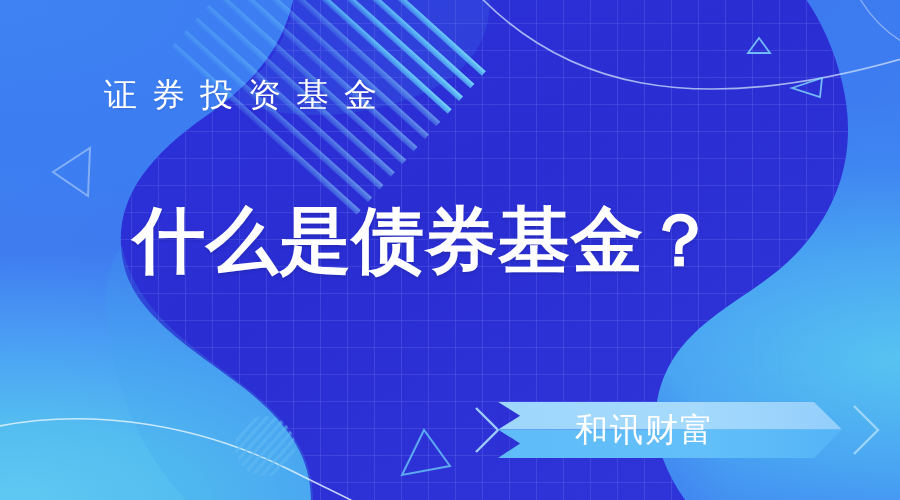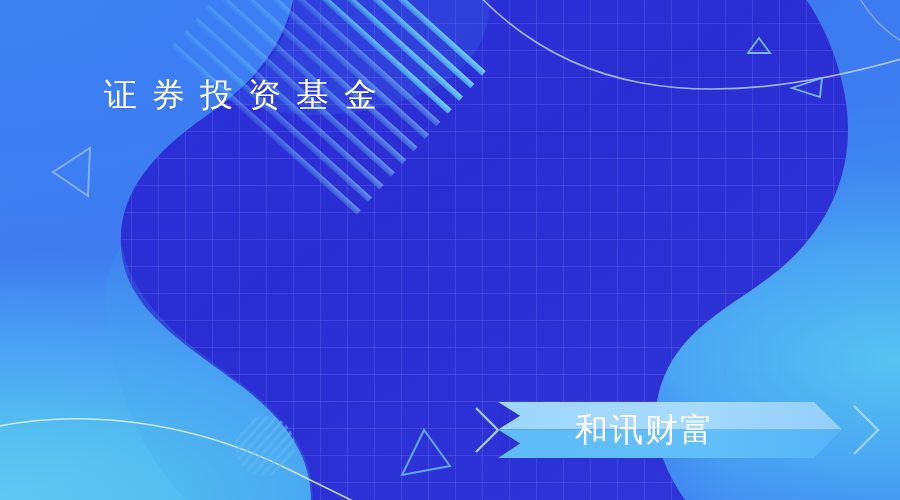--- a/index.html
+++ b/index.html
@@ -235,20 +235,21 @@
       <path d="M 792 88 L 822 78 L 820 97 Z" fill="none" stroke="#7fd4fb" stroke-width="1.8" opacity="0.85"></path>
 
       <circle cx="265" cy="446" r="30" fill="url(#hatch)"></circle>
 
       <path d="M 402 475 L 424 430 L 450 466 Z" fill="none" stroke="#62b6f4" stroke-width="2" opacity="0.9"></path>
     </svg>
   </div>
 
   <div class="subtitle">证券投资基金</div>
 
+  <div class="headline">什么是债券基金？</div>
 
   <div class="ribbon">
     <svg viewBox="0 0 438 75" preserveAspectRatio="none">
       <defs>
         <linearGradient id="ribTop" x1="0" y1="0" x2="1" y2="0">
           <stop offset="0" stop-color="#9ed6fc"></stop>
           <stop offset="0.55" stop-color="#a6dafd"></stop>
           <stop offset="1" stop-color="#93cefb"></stop>
         </linearGradient>
         <linearGradient id="ribBot" x1="0" y1="0" x2="1" y2="0">

